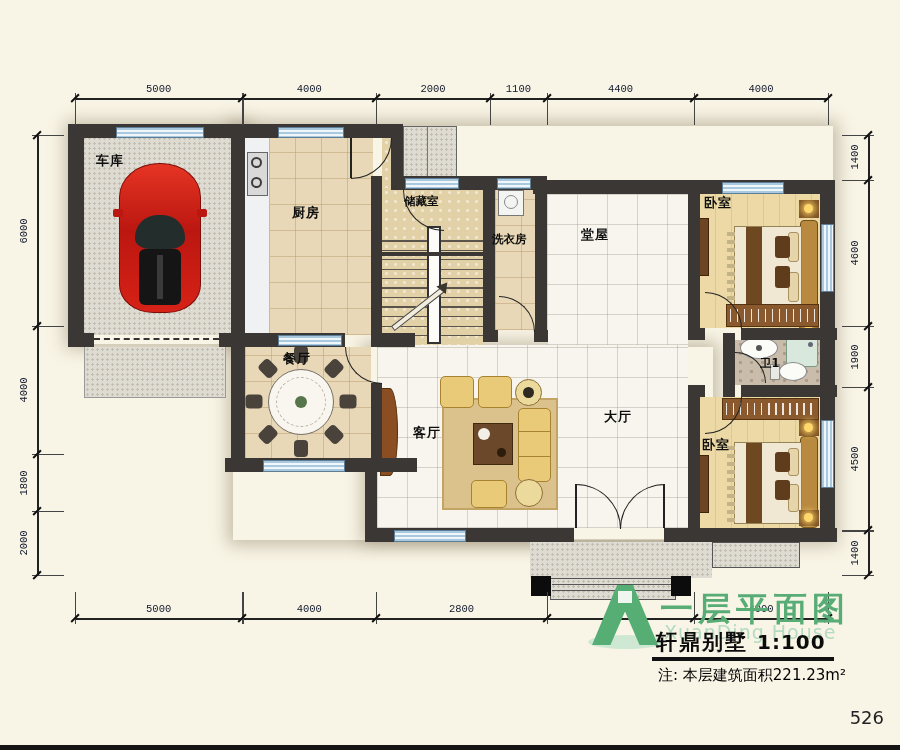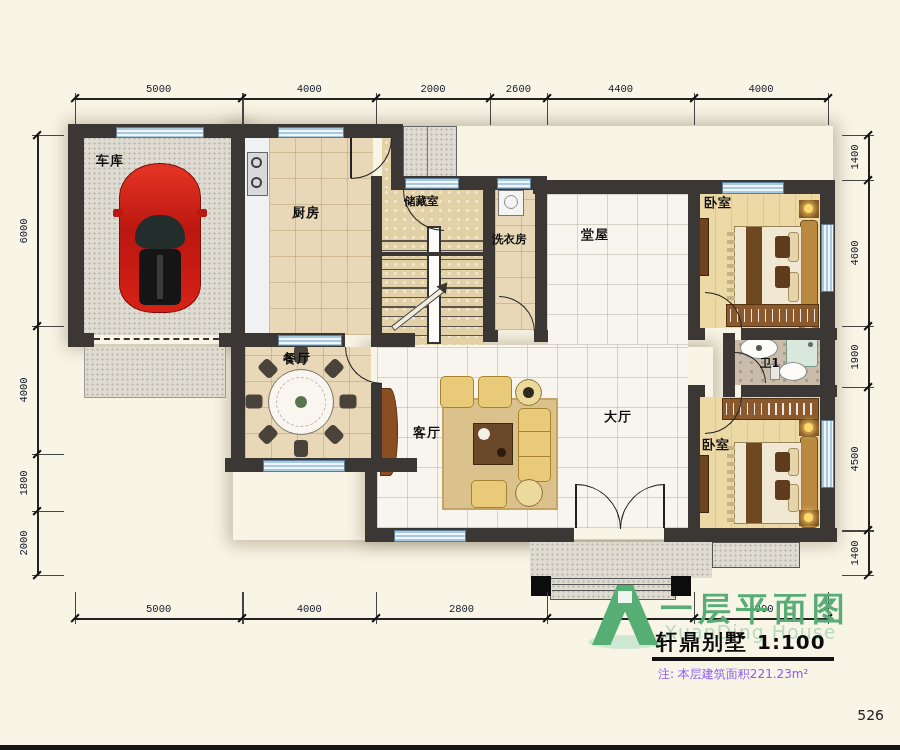--- a/index.html
+++ b/index.html
@@ -48,22 +48,22 @@
   .dim-tick{position:absolute;background:#444;}
   .dim.h .dim-tick{width:1.2px;}
   .dim.v .dim-tick{height:1.2px;}
   .dim-slash{position:absolute;width:11px;height:1.8px;background:#111;transform:translate(-50%,-50%) rotate(-45deg);}
   
   #brand{position:absolute;left:660px;top:587px;font-size:33px;font-weight:bold;color:#58ad76;letter-spacing:5px;}
   #brand-sub{position:absolute;left:664px;top:621px;font-size:19px;color:#b3dbc1;letter-spacing:1px;}
   #plan-title{position:absolute;left:656px;top:628px;font-size:21px;font-weight:900;color:#0c0c0c;letter-spacing:2px;}
   #plan-scale{font-size:20px;margin-left:9px;letter-spacing:1px;}
   #title-rule{position:absolute;left:652px;top:657px;width:182px;height:3.5px;background:#111;}
-  #area-note{position:absolute;left:658px;top:666px;font-size:12px;color:#8b5cf6;}
-  #page-num{position:absolute;right:16px;top:707px;font-size:14px;color:#222;}
+  #area-note{position:absolute;left:658px;top:666px;font-size:15px;color:#000000;}
+  #page-num{position:absolute;right:16px;top:707px;font-size:18px;color:#222;}
   #bottom-rule{position:absolute;left:0;top:745px;width:900px;height:5px;background:#151515;}
   
   #logo-icon{position:absolute;left:592px;top:585px;width:66px;height:64px;}
   #logo-swoosh{position:absolute;left:-4px;top:50px;width:76px;height:14px;background:#cfe8d4;border-radius:50%;}
   #logo-a{position:absolute;left:0;top:0;width:66px;height:60px;background:#57ae74;
      clip-path:polygon(38% 0,62% 0,100% 100%,72% 100%,50% 44%,28% 100%,0 100%);}
   #logo-a2{position:absolute;left:26px;top:6px;width:14px;height:12px;background:#eef6ef;}
 </style>
 </head>
 <body>
@@ -258,21 +258,21 @@
   <div class="lbl" style="left:413px;top:424px;">客厅</div>
   <div class="lbl" style="left:604px;top:408px;">大厅</div>
   <div class="lbl sm" style="left:760px;top:356px;">卫1</div>
   <div class="lbl" style="left:702px;top:436px;">卧室</div>
 
   <div class="dim h" id="dim-top" style="left:75px;top:98px;width:753px;height:2px;">
       <div class="line-h"></div>
       <div class="dim-num" style="left: 0px; width: 167.333px;">5000</div>
       <div class="dim-num" style="left: 167.333px; width: 133.867px;">4000</div>
       <div class="dim-num" style="left: 301.2px; width: 113.787px;">2000</div>
-      <div class="dim-num" style="left: 414.987px; width: 56.8933px;">2600</div>
+      <div class="dim-num" style="left: 414.987px; width: 56.8933px;">1100</div>
       <div class="dim-num" style="left: 471.88px; width: 147.253px;">4400</div>
       <div class="dim-num" style="left: 619.133px; width: 133.867px;">4000</div>
       <div class="dim-tick" style="left: 0px; top: -5px; height: 32px;"></div>
       <div class="dim-slash" style="left: 0px; top: 0px;"></div>
       <div class="dim-tick" style="left: 167.333px; top: -5px; height: 32px;"></div>
       <div class="dim-slash" style="left: 167.333px; top: 0px;"></div>
       <div class="dim-tick" style="left: 301.2px; top: -5px; height: 32px;"></div>
       <div class="dim-slash" style="left: 301.2px; top: 0px;"></div>
       <div class="dim-tick" style="left: 414.987px; top: -5px; height: 32px;"></div>
       <div class="dim-slash" style="left: 414.987px; top: 0px;"></div>

